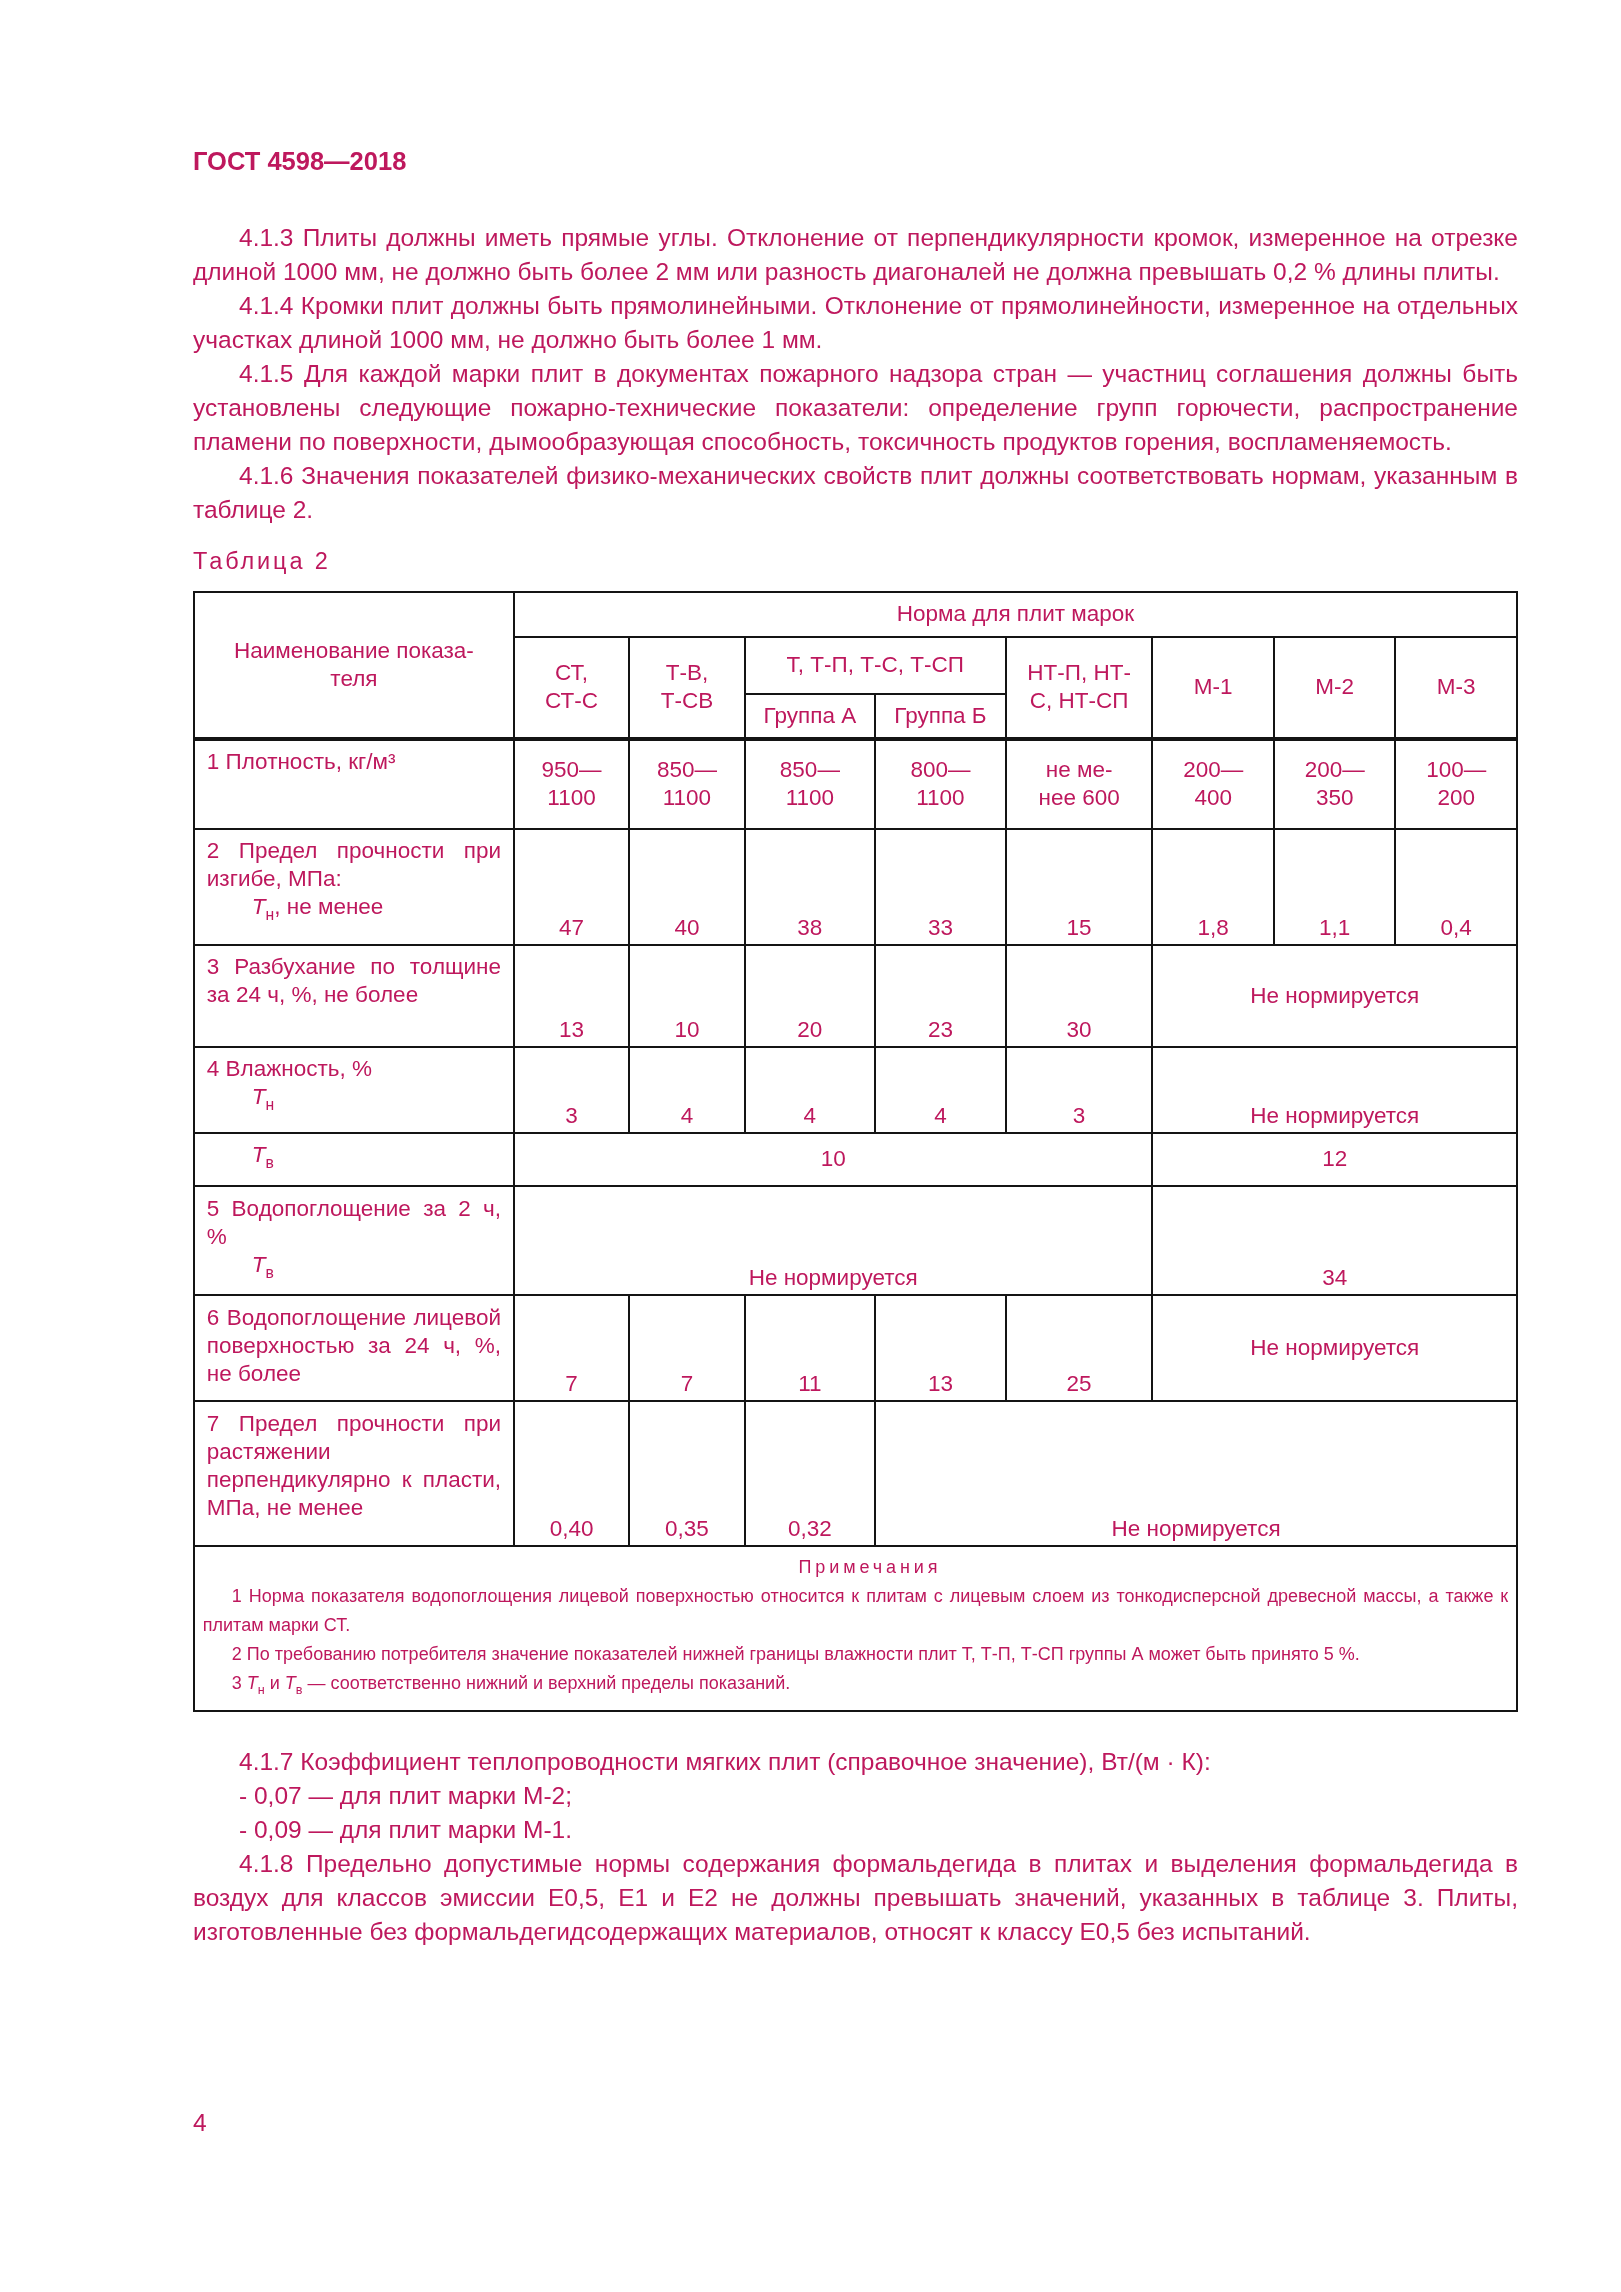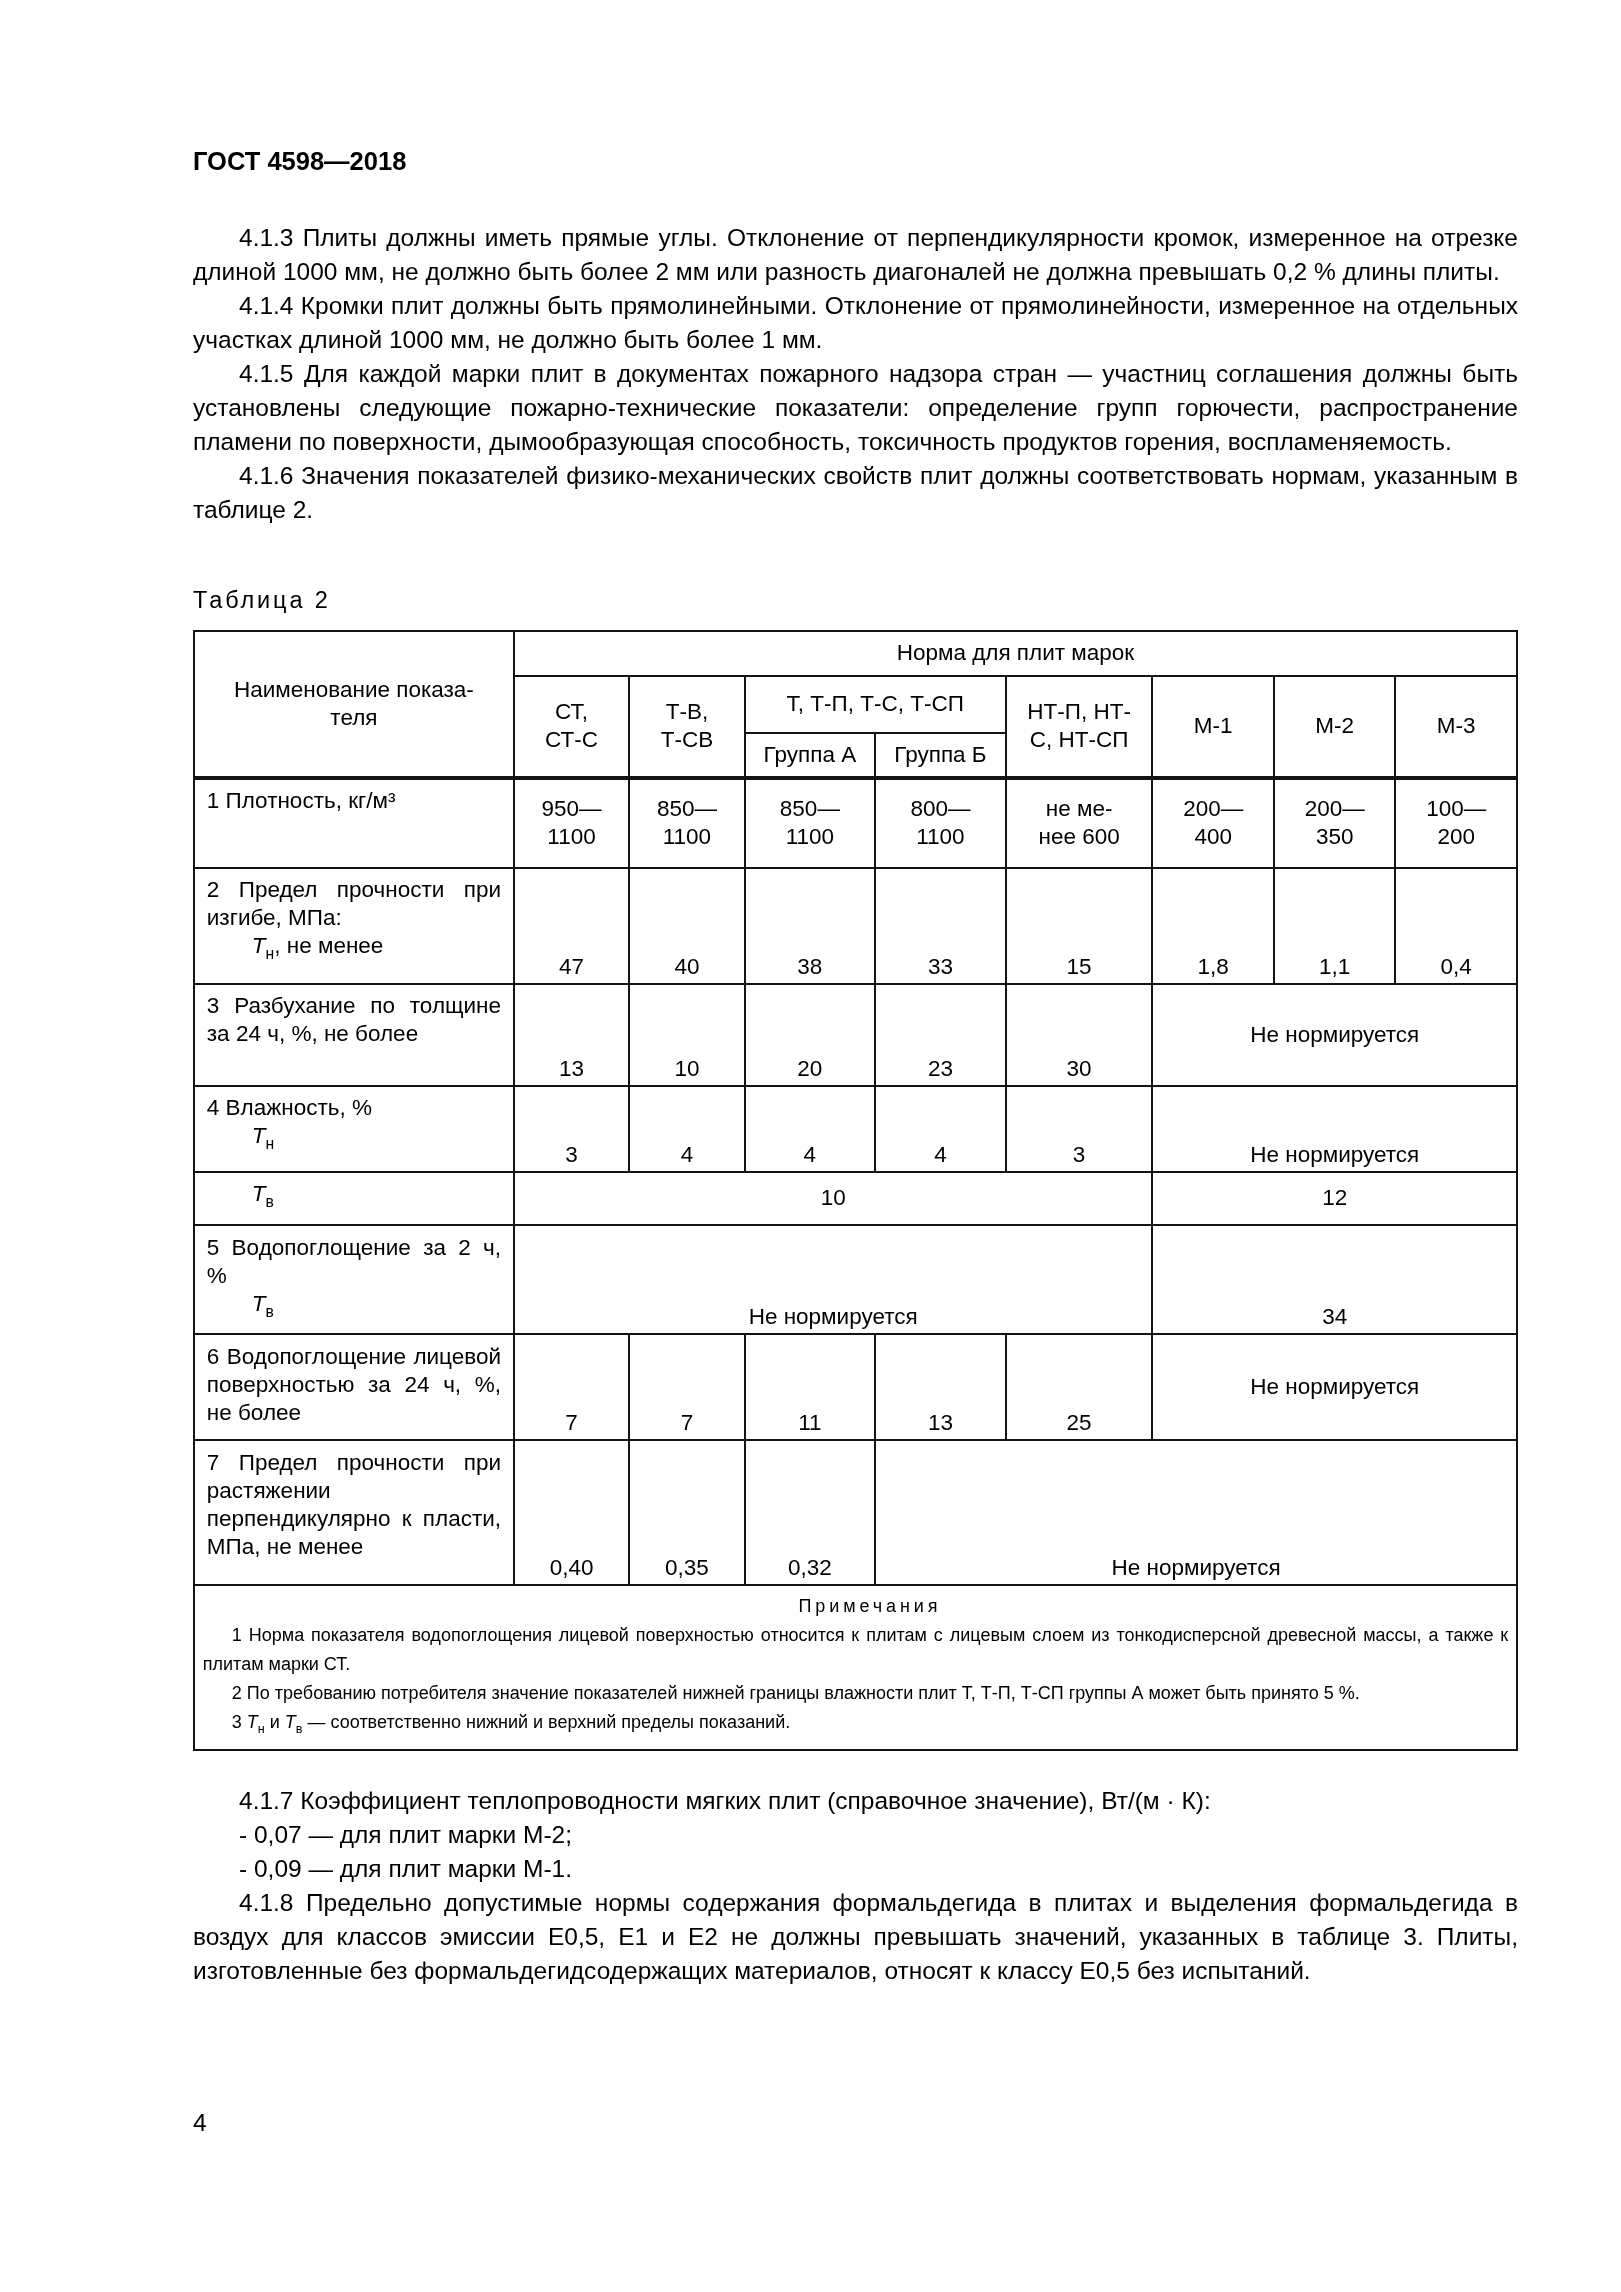--- a/index.html
+++ b/index.html
@@ -2,42 +2,42 @@
 <html><head>
 <meta charset="utf-8">
 <style>
   * { margin:0; padding:0; box-sizing:border-box; }
   html, body { background:#e8e8e8; }
   .page {
     position:relative;
     width:1621px; height:2293px;
     background:#ffffff;
     font-family:"Liberation Sans", sans-serif;
-    color:#000000;
+    color:#be185d;
     margin:0 auto;
     overflow:hidden;
   }
   .content {
     position:absolute;
     left:193px; top:147px;
     width:1325px;
   }
   .doc-code {
     font-weight:bold;
     font-size:25.5px;
     margin-bottom:45px;
   }
   .para {
     font-size:24.5px;
     line-height:34px;
     text-align:justify;
     text-indent:46px;
   }
   .tbl-caption {
-    margin-top:60px;
+    margin-top:21px;
     margin-bottom:15.7px;
     font-size:23.5px;
     letter-spacing:2.9px;
   }
   table.t2 {
     border-collapse:collapse;
     width:1325px;
     table-layout:fixed;
     font-size:22.5px;
     line-height:28px;

